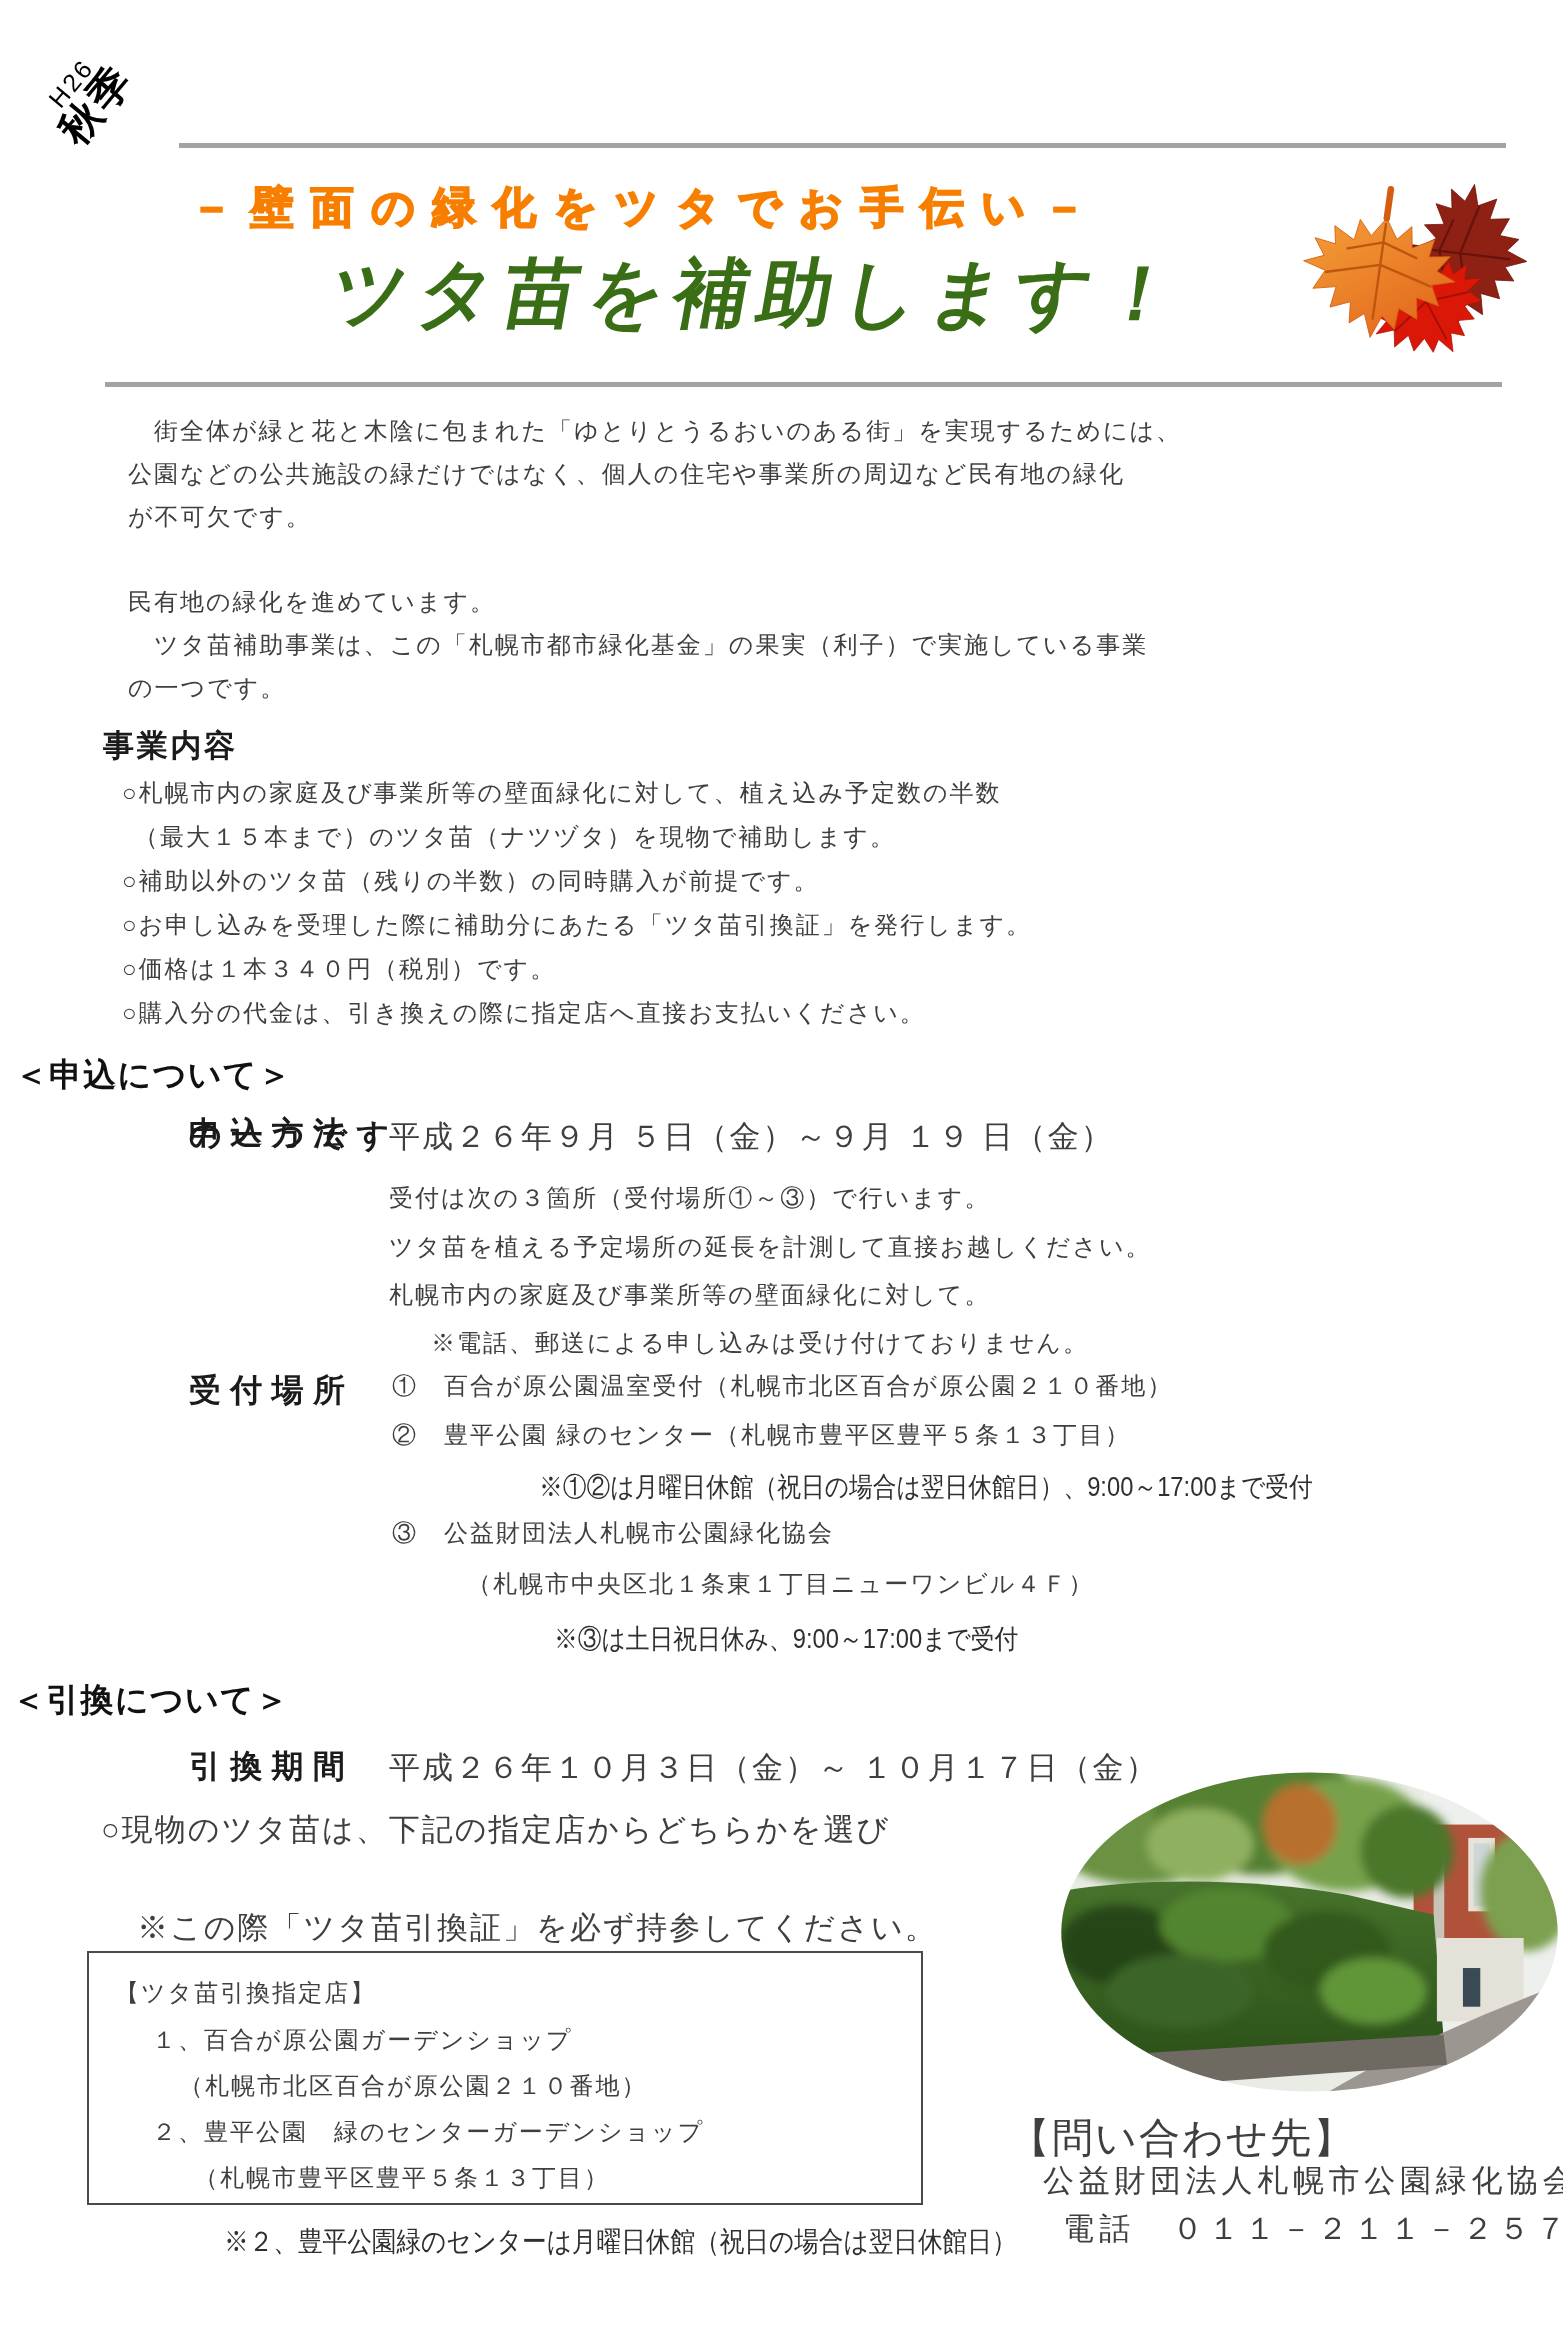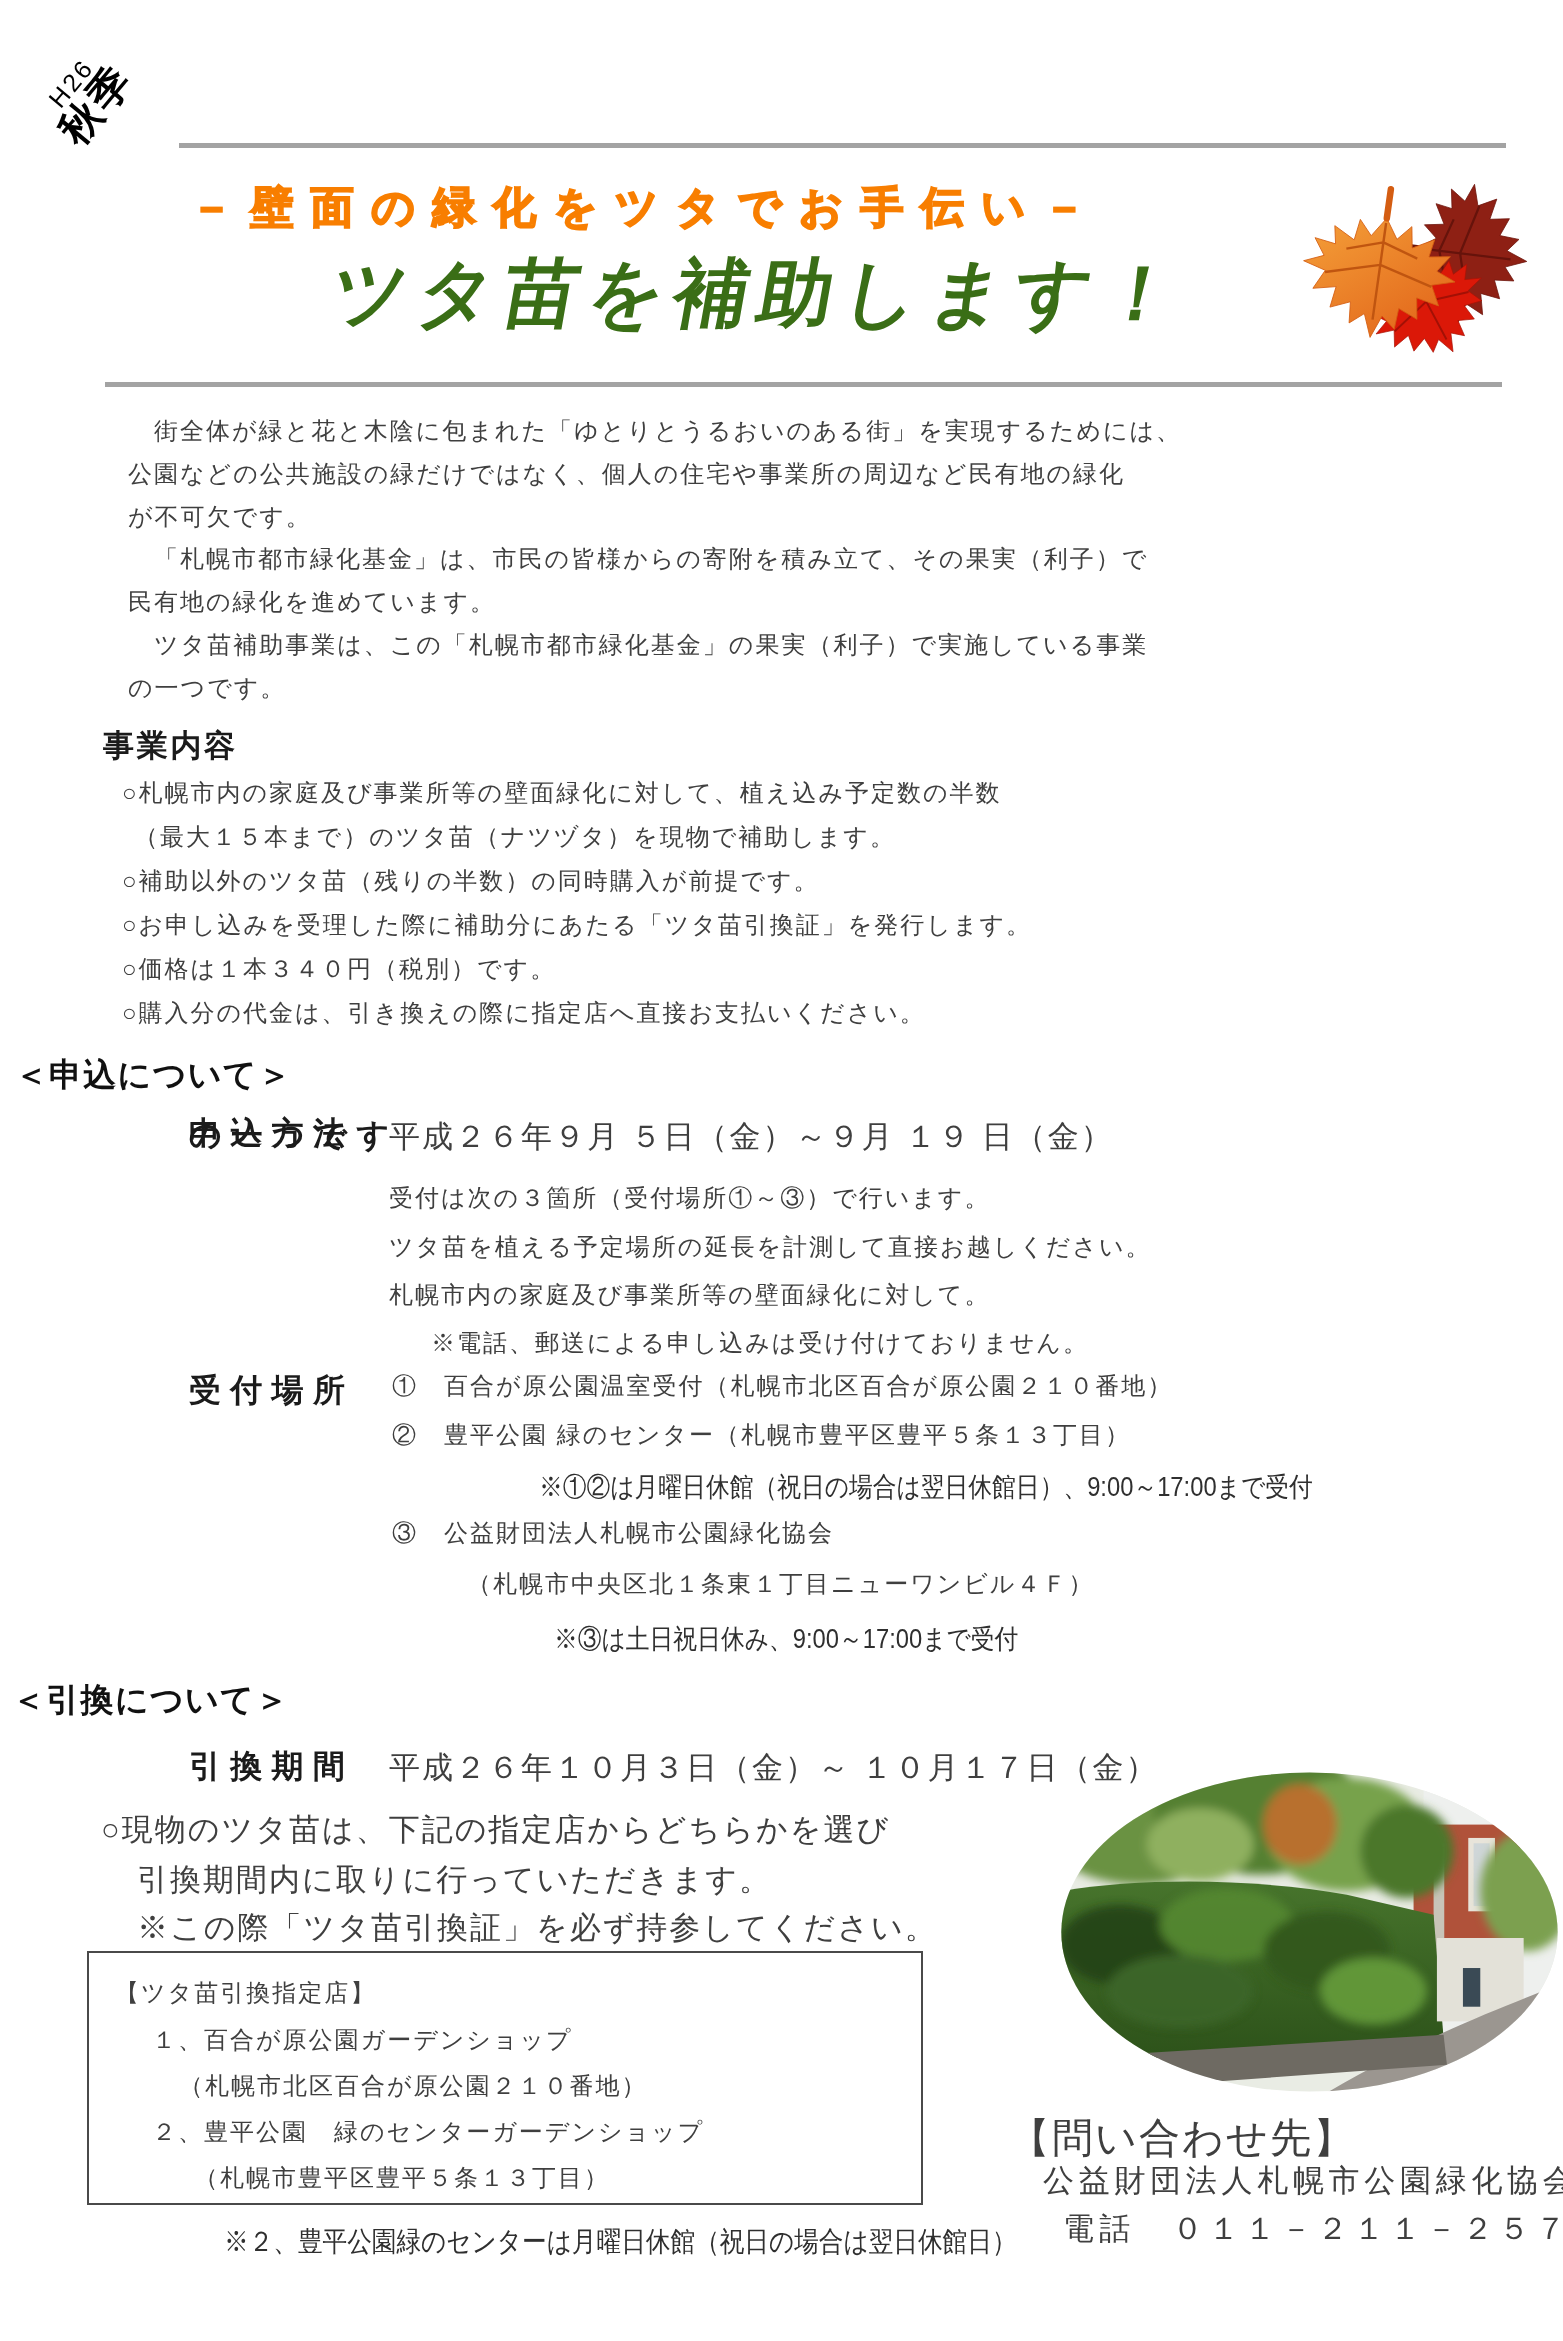--- a/index.html
+++ b/index.html
@@ -78,21 +78,20 @@
       <g transform="translate(152,152) rotate(188) scale(1.22) translate(-100,-90)">
         <use href="#leafShape" fill="url(#gradOrange)" stroke="#d45d12"></use>
         <use href="#leafVeins" stroke="#c05510"></use>
       </g>
     </svg>
   </div>
 
   <div class="t" style="left:128px; top:415px;">　街全体が緑と花と木陰に包まれた「ゆとりとうるおいのある街」を実現するためには、</div>
   <div class="t" style="left:128px; top:458px;">公園などの公共施設の緑だけではなく、個人の住宅や事業所の周辺など民有地の緑化</div>
   <div class="t" style="left:128px; top:501px;">が不可欠です。</div>
-  <div class="t" style="left:128px; top:543px;">　「札幌市都市緑化基金」は、市民の皆様からの寄附を積み立て、その果実（利子）で</div>
   <div class="t" style="left:128px; top:586px;">民有地の緑化を進めています。</div>
   <div class="t" style="left:128px; top:629px;">　ツタ苗補助事業は、この「札幌市都市緑化基金」の果実（利子）で実施している事業</div>
   <div class="t" style="left:128px; top:672px;">の一つです。</div>
 
   <div class="t b" style="left:103px; top:725px; font-size:31px; letter-spacing:2.7px;">事業内容</div>
   <div class="t" style="left:122px; top:777px;">○札幌市内の家庭及び事業所等の壁面緑化に対して、植え込み予定数の半数</div>
   <div class="t" style="left:134px; top:821px;">（最大１５本まで）のツタ苗（ナツヅタ）を現物で補助します。</div>
   <div class="t" style="left:122px; top:865px;">○補助以外のツタ苗（残りの半数）の同時購入が前提です。</div>
   <div class="t" style="left:122px; top:909px;">○お申し込みを受理した際に補助分にあたる「ツタ苗引換証」を発行します。</div>
   <div class="t" style="left:122px; top:953px;">○価格は１本３４０円（税別）です。</div>
@@ -114,21 +113,20 @@
   <div class="t" style="left:392px; top:1419px;">②　豊平公園 緑のセンター（札幌市豊平区豊平５条１３丁目）</div>
   <div class="t cond" style="left:539px; top:1469px;">※①②は月曜日休館（祝日の場合は翌日休館日）、9:00～17:00まで受付</div>
   <div class="t" style="left:392px; top:1517px;">③　公益財団法人札幌市公園緑化協会</div>
   <div class="t" style="left:467px; top:1568px;">（札幌市中央区北１条東１丁目ニューワンビル４Ｆ）</div>
   <div class="t cond" style="left:554px; top:1621px;">※③は土日祝日休み、9:00～17:00まで受付</div>
 
   <div class="t sec" style="left:12px; top:1678px;">＜引換について＞</div>
   <div class="t lbl" style="left:189px; top:1745px;">引換期間</div>
   <div class="t" style="left:389px; top:1747px; font-size:31px;">平成２６年１０月３日（金）～ １０月１７日（金）</div>
   <div class="t" style="left:101px; top:1809px; font-size:31px;">○現物のツタ苗は、下記の指定店からどちらかを選び</div>
-  <div class="t" style="left:137px; top:1859px; font-size:31px;">引換期間内に取りに行っていただきます。</div>
   <div class="t" style="left:137px; top:1907px; font-size:31px;">※この際「ツタ苗引換証」を必ず持参してください。</div>
 
   <div id="shop-box"></div>
   <div class="t" style="left:115px; top:1977px;">【ツタ苗引換指定店】</div>
   <div class="t" style="left:152px; top:2024px;">１、百合が原公園ガーデンショップ</div>
   <div class="t" style="left:179px; top:2070px;">（札幌市北区百合が原公園２１０番地）</div>
   <div class="t" style="left:152px; top:2116px;">２、豊平公園　緑のセンターガーデンショップ</div>
   <div class="t" style="left:194px; top:2162px;">（札幌市豊平区豊平５条１３丁目）</div>
   <div class="t cond" style="left:224px; top:2223px; font-size:28px;">※２、豊平公園緑のセンターは月曜日休館（祝日の場合は翌日休館日）</div>
 

